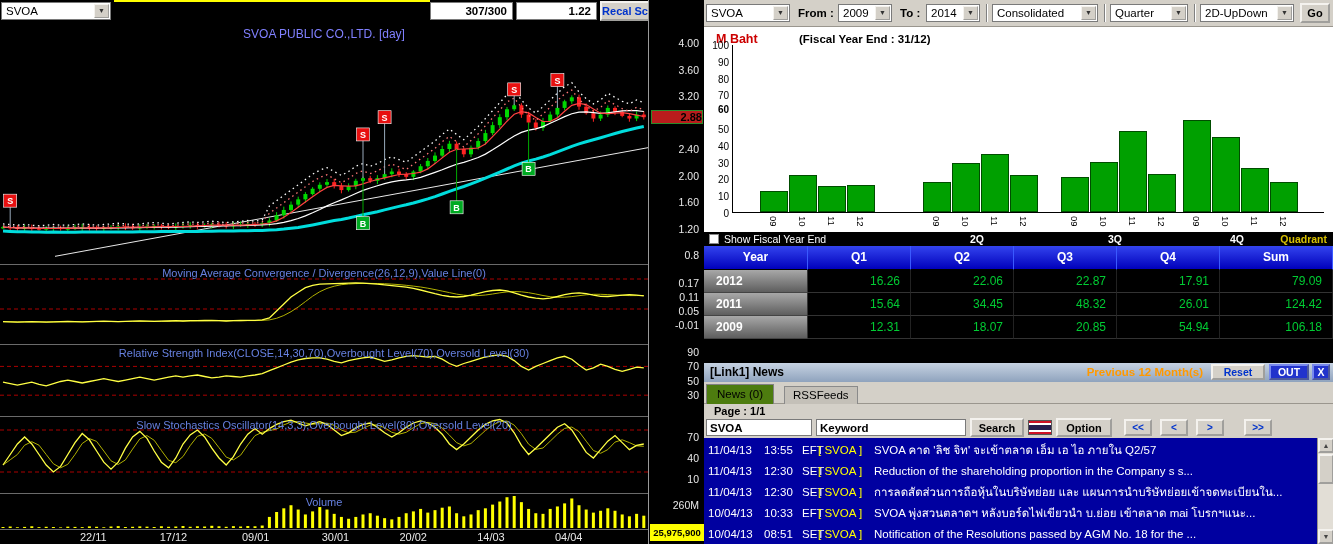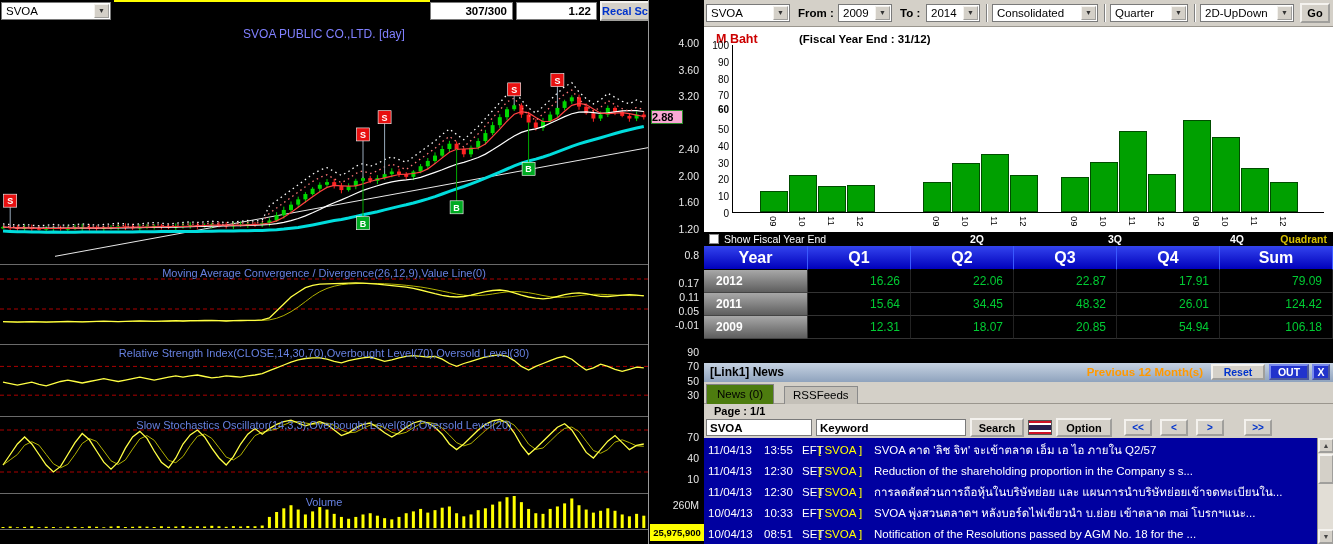--- a/index.html
+++ b/index.html
@@ -20,21 +20,21 @@
 #svg-macd{top:265px;}
 #svg-rsi{top:345px;}
 #svg-stoch{top:417px;}
 #svg-vol{top:494px;}
 svg text{font-family:"Liberation Sans",sans-serif;}
 .panel-title{position:absolute;left:0;top:27px;width:648px;text-align:center;color:#8080ff;font-size:12px;}
 .ind-label{position:absolute;left:0;width:648px;text-align:center;color:#6680e0;font-size:11px;}
 .hsep{position:absolute;left:0;width:704px;height:1px;background:#6a6a6a;}
 #axis-col{position:absolute;left:648px;top:0;width:56px;height:544px;background:#000;border-left:1px solid #9a9a9a;}
 .ax-label{position:absolute;right:5px;color:#e8e8e8;font-size:10.5px;}
-#price-box{position:absolute;left:2px;width:32px;height:14px;background:#f9a8d4;border:1px solid #2a8a2a;color:#000;font-size:11px;font-weight:bold;text-align:left;line-height:12px;}
+#price-box{position:absolute;left:2px;width:52px;height:14px;background:#b91c1c;border:1px solid #2a8a2a;color:#000;font-size:11px;font-weight:bold;text-align:right;line-height:12px;}
 #vol-box{position:absolute;left:1px;top:524px;width:54px;height:17px;background:#ffff00;color:#000;font-size:9.5px;font-weight:bold;text-align:center;line-height:17px;}
 #date-row{position:absolute;left:0;top:530px;width:648px;height:14px;background:#000;}
 .date-label{position:absolute;top:1px;color:#e8e8e8;font-size:11px;}
 
 
 #right-section{position:absolute;left:704px;top:0;width:629px;height:544px;background:#d4d0c8;}
 #right-toolbar{position:absolute;left:0;top:0;width:629px;height:27px;background:#d4d0c8;border-bottom:1px solid #9a968e;}
 .tb-label{position:absolute;top:7px;font-size:11.5px;font-weight:bold;color:#000;}
 .tb-sep{position:absolute;top:4px;height:18px;width:2px;border-left:1px solid #808080;border-right:1px solid #fff;}
 #go-btn{position:absolute;left:596px;top:3px;width:30px;height:20px;background:#d4d0c8;border:2px outset #f4f2ee;font-size:11px;font-weight:bold;color:#000;font-family:"Liberation Sans",sans-serif;}
@@ -48,21 +48,21 @@
 .bar-year{position:absolute;top:171px;font-size:9.5px;color:#000;transform:rotate(90deg);transform-origin:0 0;white-space:nowrap;}
 #fy-strip{position:absolute;left:0;top:232px;width:629px;height:14px;background:#000;color:#fff;font-size:10.5px;}
 #fy-check{position:absolute;left:5px;top:2px;width:10px;height:10px;background:#fff;border:1px solid #888;}
 #fy-label{position:absolute;left:20px;top:1px;}
 .q-label{position:absolute;top:1px;color:#fff;font-weight:bold;}
 #quadrant{position:absolute;right:6px;top:1px;color:#d8c000;font-weight:bold;}
 #fin-table{position:absolute;left:0;top:246px;width:629px;height:117px;background:#000;}
 .t-row,.t-hrow{display:grid;grid-template-columns:104px 103px 103px 103px 103px 113px;}
 .t-hrow{height:24px;}
 .t-row{height:23px;}
-.t-head{background:linear-gradient(#3344ee,#0000bb);color:#fff;font-weight:bold;font-size:16px;text-align:center;line-height:23px;border-right:1px solid #3a5aff;border-bottom:1px solid #000;}
+.t-head{background:linear-gradient(#3344ee,#0000bb);color:#fff;font-weight:bold;font-size:12px;text-align:center;line-height:23px;border-right:1px solid #3a5aff;border-bottom:1px solid #000;}
 .t-year{background:linear-gradient(#a8a8a8,#5e5e5e);color:#fff;font-weight:bold;font-size:12px;line-height:22px;padding-left:12px;border-right:1px solid #333;border-bottom:1px solid #444;}
 .t-val{background:#000;color:#00cc33;font-size:12px;text-align:right;line-height:22px;padding-right:10px;border-right:1px solid #222;border-bottom:1px solid #333;}
 #news-hdr{position:absolute;left:0;top:363px;width:629px;height:19px;background:linear-gradient(#c6d2e2,#8fa3bd);}
 #nh-title{position:absolute;left:6px;top:2px;font-size:12px;font-weight:bold;color:#000;}
 #nh-period{position:absolute;right:130px;top:3px;font-size:11.5px;font-weight:bold;color:#ff9900;}
 #nh-reset{position:absolute;right:68px;top:1px;width:54px;height:16px;background:#d4d0c8;border:2px outset #f4f2ee;color:#0033cc;font-weight:bold;font-size:10.5px;font-family:"Liberation Sans",sans-serif;}
 #nh-out{position:absolute;right:24px;top:1px;width:40px;height:16px;background:#2233cc;border:2px outset #7788ee;color:#fff;font-weight:bold;font-size:10.5px;font-family:"Liberation Sans",sans-serif;}
 #nh-x{position:absolute;right:3px;top:1px;width:18px;height:16px;background:#2233cc;border:2px outset #7788ee;color:#fff;font-weight:bold;font-size:10.5px;font-family:"Liberation Sans",sans-serif;}
 #tabs-row{position:absolute;left:0;top:382px;width:629px;height:22px;background:#d4d0c8;border-bottom:1px solid #9a968e;}
 .tab{position:absolute;font-size:11.5px;color:#000;}
@@ -452,20 +452,29 @@
       <rect x="606.3000000000001" y="14.307692307692307" width="3" height="19.692307692307693" fill="#ffff00"></rect>
       <rect x="613.5" y="16.76923076923077" width="3" height="17.23076923076923" fill="#ffff00"></rect>
       <rect x="620.7" y="20.46153846153846" width="3" height="13.538461538461538" fill="#ffff00"></rect>
       <rect x="627.9" y="22.307692307692307" width="3" height="11.692307692307692" fill="#ffff00"></rect>
       <rect x="635.1" y="19.846153846153847" width="3" height="14.153846153846153" fill="#ffff00"></rect>
       <rect x="642.3000000000001" y="21.692307692307693" width="3" height="12.307692307692308" fill="#ffff00"></rect>
     </svg>
   <div class="ind-label" style="top:496px;">Volume</div>
 
   <div class="hsep" style="top:529px;"></div>
+  <div id="date-row">
+      <div class="date-label" style="left: 79.96px;">22/11</div>
+      <div class="date-label" style="left: 159.664px;">17/12</div>
+      <div class="date-label" style="left: 241.96px;">09/01</div>
+      <div class="date-label" style="left: 321.664px;">30/01</div>
+      <div class="date-label" style="left: 399.424px;">20/02</div>
+      <div class="date-label" style="left: 477.184px;">14/03</div>
+      <div class="date-label" style="left: 554.944px;">04/04</div>
+    </div>
 
   <div id="axis-col">
     <div id="price-box" style="top: 110.2px;">2.88</div>
     <div id="vol-box">25,975,900</div>
   <div class="ax-label" style="top: 37px;">4.00</div>
       <div class="ax-label" style="top: 63.5px;">3.60</div>
       <div class="ax-label" style="top: 90px;">3.20</div>
       <div class="ax-label" style="top: 143px;">2.40</div>
       <div class="ax-label" style="top: 169.5px;">2.00</div>
       <div class="ax-label" style="top: 196px;">1.60</div>

